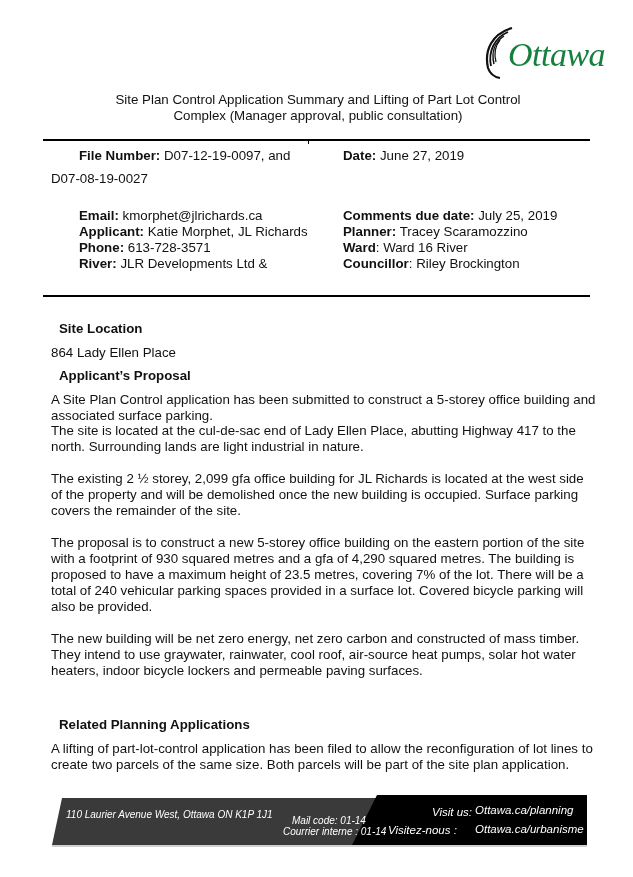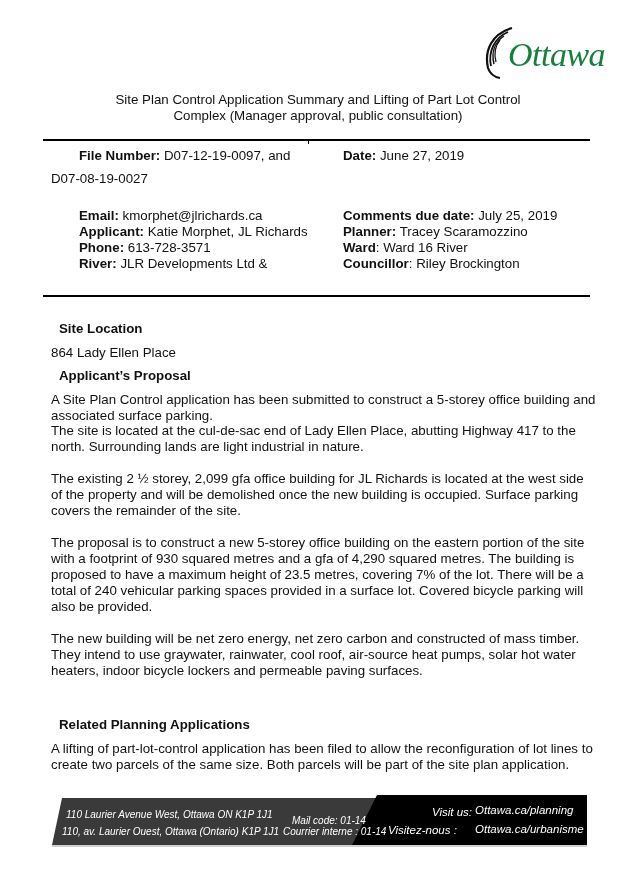--- a/index.html
+++ b/index.html
@@ -94,20 +94,19 @@
 <div class="section" style="top:709px">
   <h3>Related Planning Applications</h3>
   <p>A lifting of part-lot-control application has been filed to allow the reconfiguration of lot lines to create two parcels of the same size.  Both parcels will be part of the site plan application.</p>
 </div>
 
 <div class="footer">
   <div class="footer-grey"></div>
   <div class="footer-black"></div>
   <div class="footer-shadow"></div>
   <div class="footer-text" style="left:14px;top:10px">110 Laurier Avenue West, Ottawa ON K1P 1J1</div>
-  <div class="footer-text" style="left:10px;top:27px">110, av. Laurier Ouest, Ottawa (Ontario) K1P 1J1</div>
   <div class="footer-text" style="left:240px;top:16px">Mail code: 01-14</div>
   <div class="footer-text" style="left:231px;top:27px">Courrier interne : 01-14</div>
   <div class="footer-text big" style="left:380px;top:7px">Visit us:</div>
   <div class="footer-text big" style="left:423px;top:5px">Ottawa.ca/planning</div>
   <div class="footer-text big" style="left:336px;top:25px">Visitez-nous :</div>
   <div class="footer-text big" style="left:423px;top:24px">Ottawa.ca/urbanisme</div>
 </div>
 
 </body></html>

